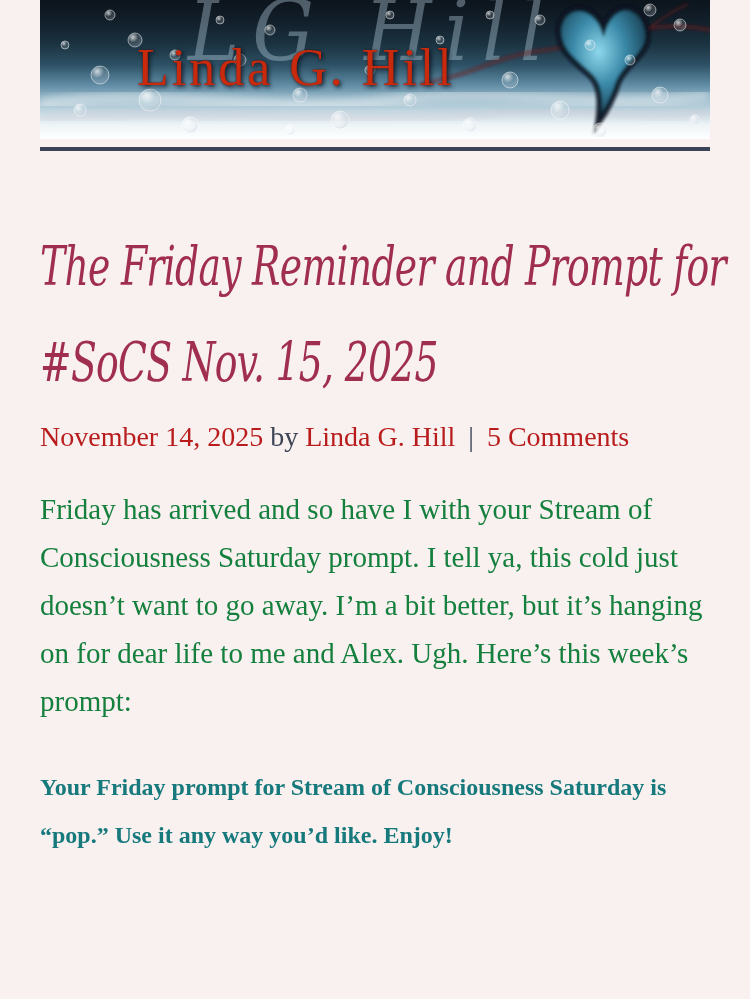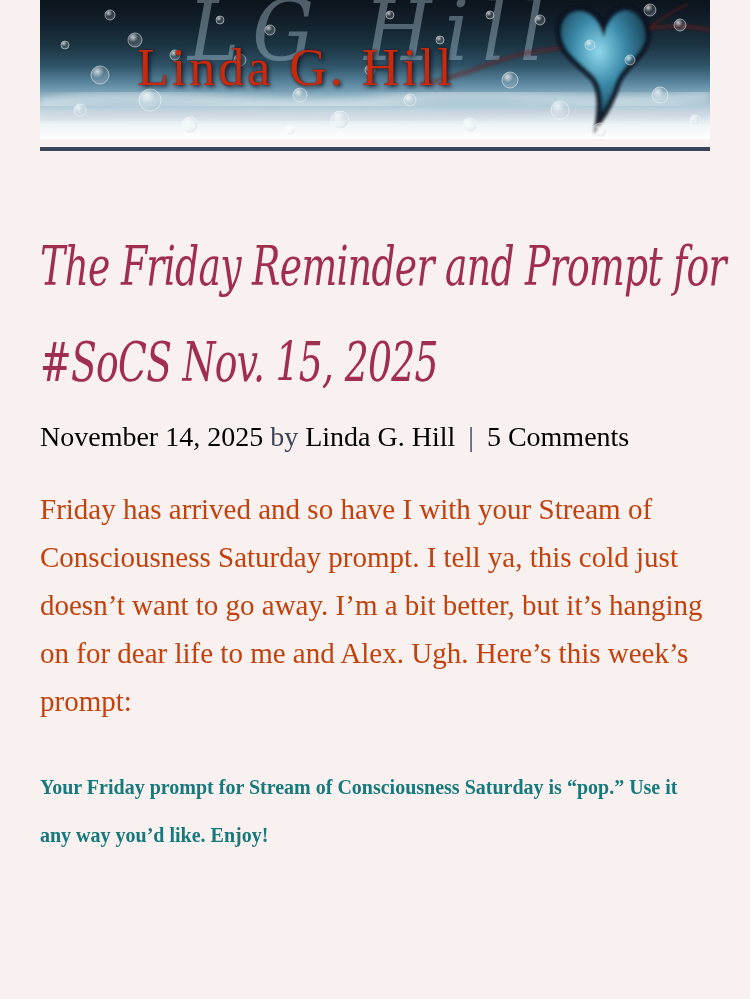--- a/index.html
+++ b/index.html
@@ -67,33 +67,33 @@
     transform-origin: left top;
     letter-spacing: -1px;
   }
   .post-title .title-line { display: block; white-space: nowrap; }
 
   .meta {
     margin-top: 10px;
     font-size: 28px;
     color: #3d4456;
   }
-  .meta a { text-decoration: none; color: #000000; cursor: pointer; }
+  .meta a { text-decoration: none; color: #b91c1c; cursor: pointer; }
   .meta .sep { color: #3d4456; padding: 0 6px; }
 
   .body-text {
     margin-top: 32px;
     font-size: 29px;
     line-height: 48px;
-    color: #c2410c;
+    color: #15803d;
     width: 670px;
   }
   .prompt-text {
     margin-top: 38px;
-    font-size: 20px;
+    font-size: 24px;
     line-height: 48px;
     font-weight: bold;
     color: #16797c;
     width: 670px;
   }
 </style>
 </head>
 <body>
 
 <div class="page">

